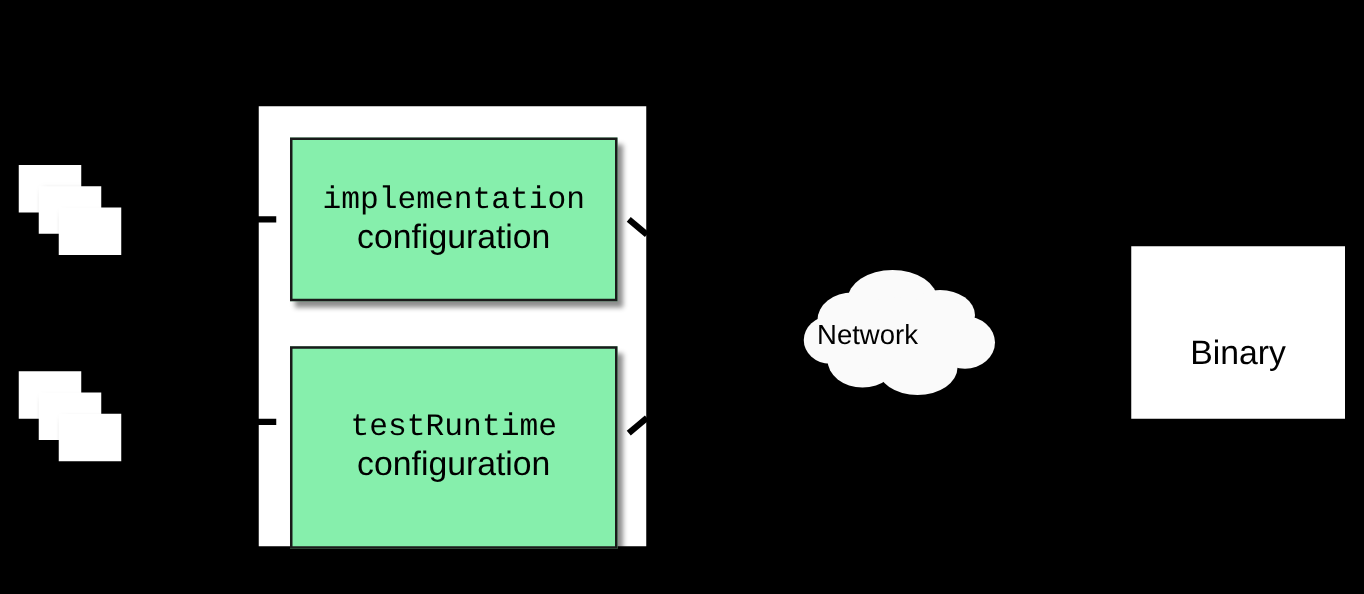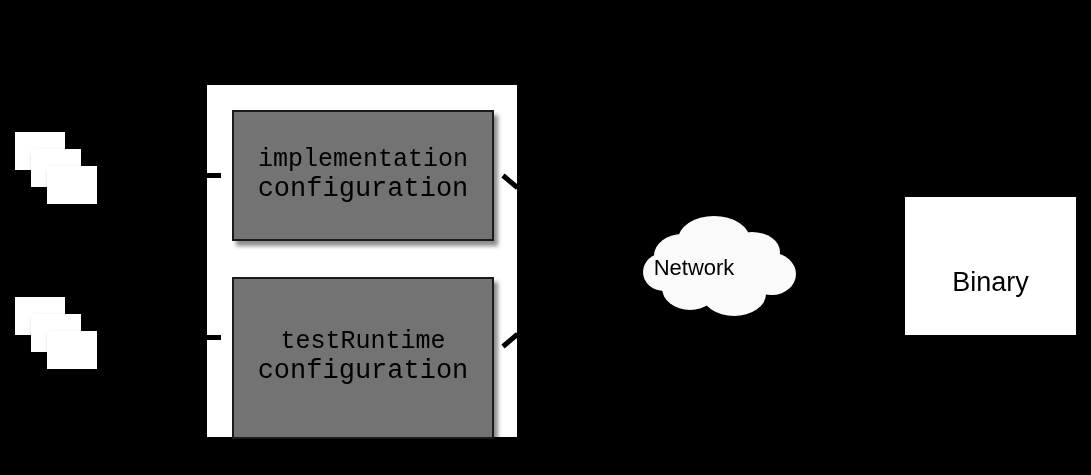--- a/index.html
+++ b/index.html
@@ -55,21 +55,21 @@
     top: 85px;
     width: 310px;
     height: 352px;
     background: #ffffff;
     z-index: 10;
   }
 
   
   .config-box {
     position: absolute;
-    background: #737373;
+    background: #86efac;
     border: 2px solid #1a1a1a;
     box-shadow: 4px 5px 4px rgba(0,0,0,0.45);
     box-sizing: border-box;
     display: flex;
     flex-direction: column;
     align-items: center;
     justify-content: center;
     z-index: 12;
   }
   #box-implementation {
@@ -86,21 +86,21 @@
   }
   .config-name {
     font-family: "Liberation Mono", "DejaVu Sans Mono", monospace;
     font-size: 25px;
     color: #000000;
     line-height: 1.12;
     letter-spacing: 0px;
     white-space: nowrap;
   }
   .config-word {
-    font-family: Liberation Mono, monospace;
+    font-family: Liberation Sans, sans-serif;
     font-size: 27px;
     color: #000000;
     line-height: 1.15;
     white-space: nowrap;
   }
 
   
   .conn-diag {
     position: absolute;
     width: 19px;

